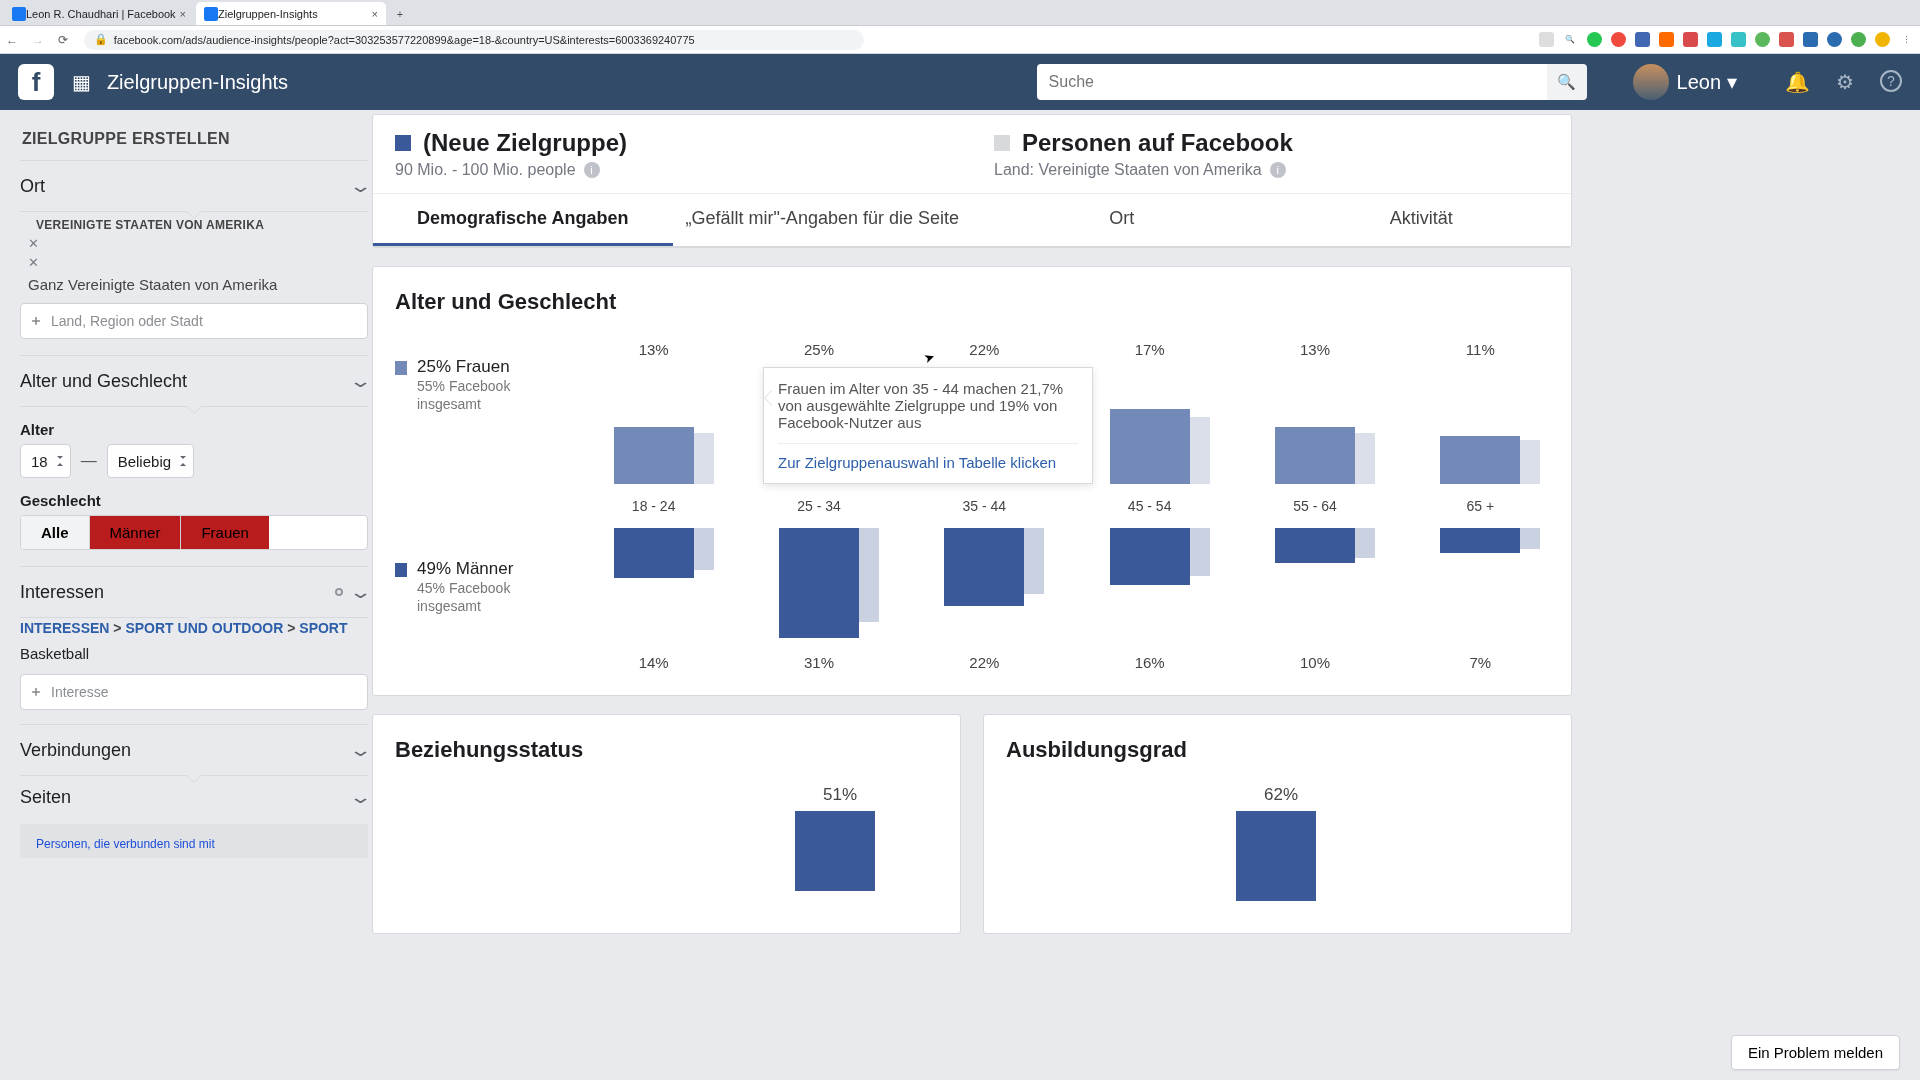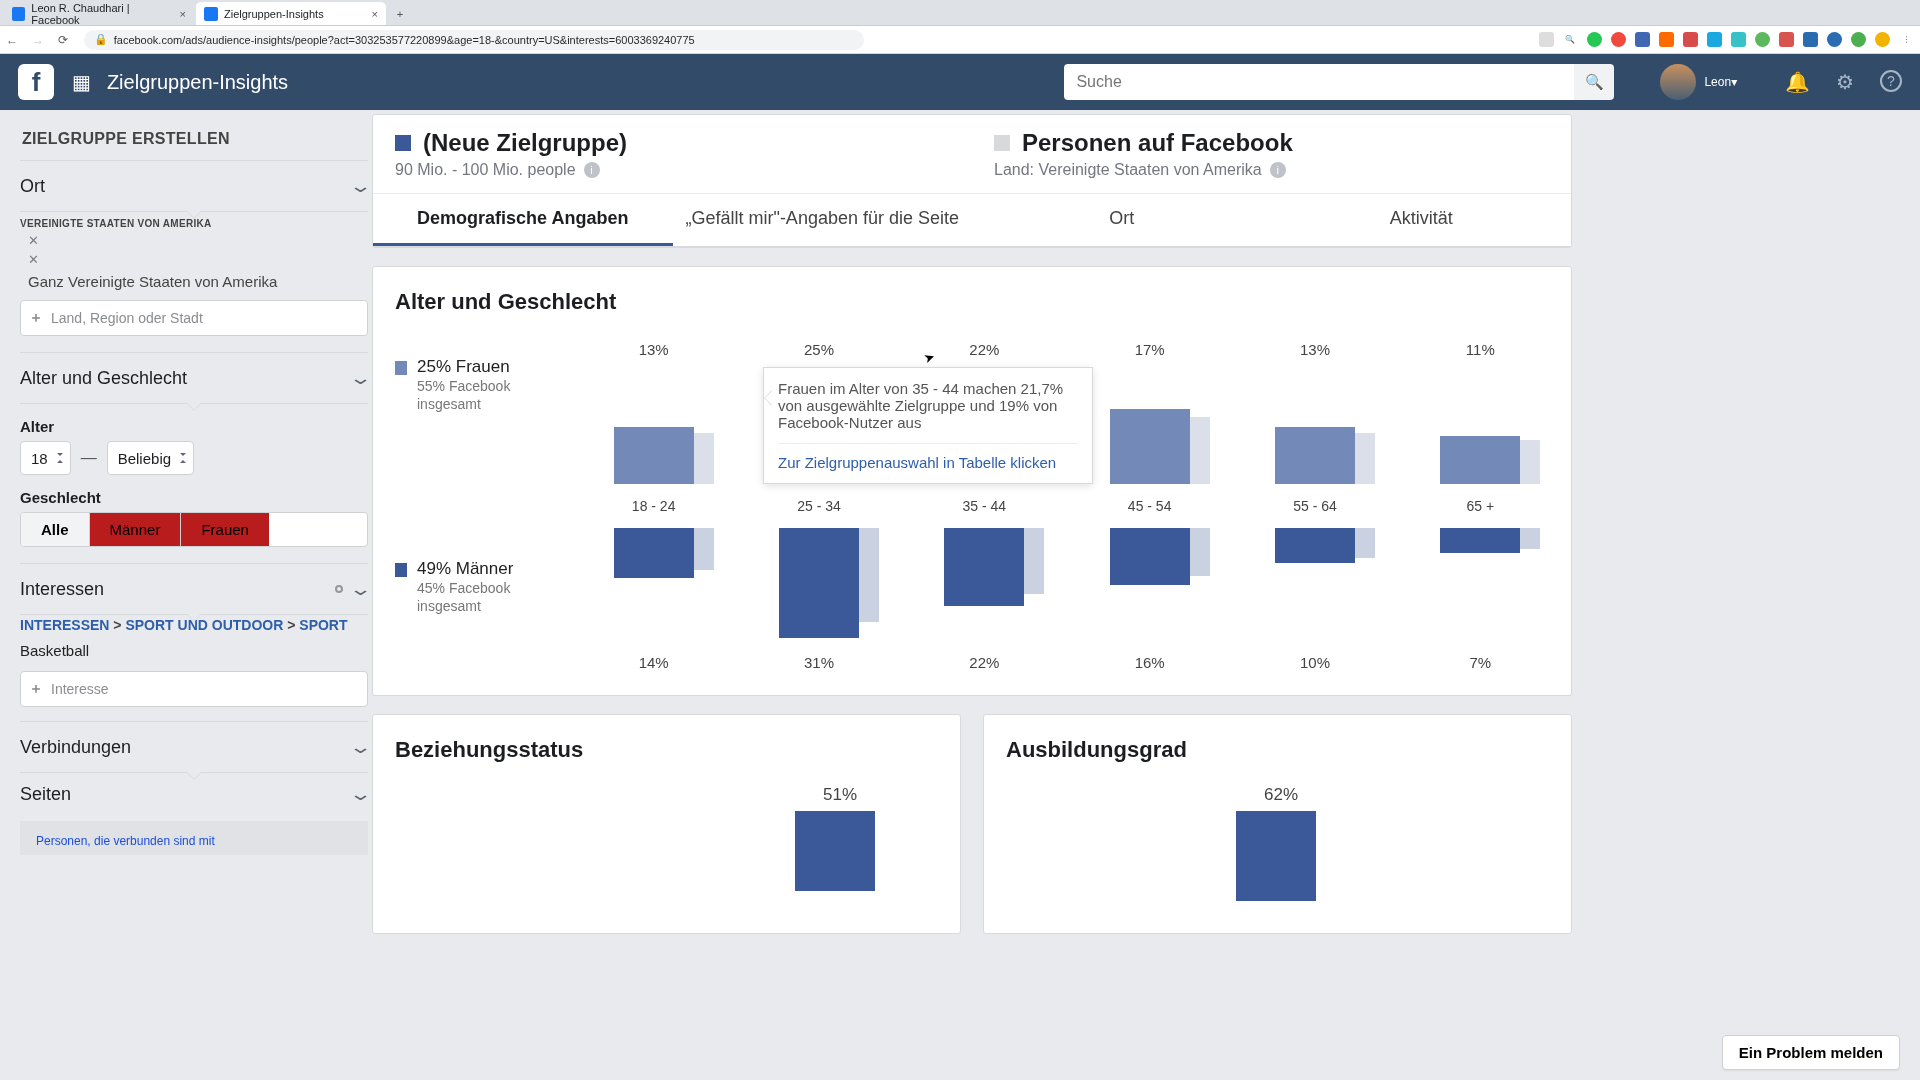--- a/index.html
+++ b/index.html
@@ -1,20 +1,20 @@
 <!DOCTYPE html>
 <html><head>
 <meta charset="utf-8">
 <style>
   * { box-sizing: border-box; margin: 0; padding: 0; font-family: "Helvetica Neue", Helvetica, Arial, sans-serif; }
   body { background: #e9eaed; color: #1c1e21; }
 
   
   .chrome-tabs { height: 26px; background: #dee1e5; border-bottom: 1px solid #c9ccd0; display:flex; align-items:flex-end; padding: 0 4px; font-size:11px; }
-  .chrome-tab { width:190px; height:23px; border-radius:5px 5px 0 0; display:flex; align-items:center; padding:0 8px; gap:6px; margin-right:2px; position:relative;}
+  .chrome-tab { width:190px; height:23px; border-radius:5px 5px 0 0; display:flex; align-items:center; padding:0 8px; gap:0; margin-right:2px; position:relative;}
   .chrome-tab.active{ background:#fff;}
   .chrome-tab .fav{ width:14px;height:14px;border-radius:2px;display:inline-block;background:#1877f2;}
   .chrome-tab .close{ margin-left:auto; color:#555;}
   .chrome-tab.add{ width:24px; justify-content:center;color:#555;}
   .chrome-url { height:28px; background:#fff; display:flex; align-items:center; padding:0 6px; gap:10px; border-bottom:1px solid #d4d6d9; font-size:12px;}
   .chrome-url .nav-icn{ width:16px;color:#606368;}
   .chrome-url .url-box{ flex:0 0 780px; height:20px; border-radius:12px; background:#f1f3f4; display:flex;align-items:center; padding:0 10px; gap:6px;color:#2a2a2a; font-size:11px;}
   .chrome-url .ext{ margin-left:auto; display:flex; gap:9px; align-items:center;}
   .chrome-url .ext span{width:15px;height:15px;border-radius:3px;display:inline-block; font-size:8px;display:flex;align-items:center;justify-content:center;}
 
@@ -22,38 +22,38 @@
   .topbar { height:56px; background:#324b68; display:flex; align-items:center; padding:0 18px; color:#fff; gap:18px;}
   .fb-logo{ width:36px;height:36px;background:#fff;color:#324b68;border-radius:6px;display:flex;align-items:center;justify-content:center;font-weight:900;font-size:26px;}
   .apps{ font-size:20px; letter-spacing:-2px;}
   .app-title{ font-size:20px; font-weight:400;}
   .search-wrap{ margin-left:auto; display:flex; align-items:center; }
   .search-box{ width:510px; height:36px; background:#fff; border-radius:4px 0 0 4px;}
   .search-box input{ width:100%; height:100%; border:none; outline:none; padding:6px 12px; font-size:16px; background:transparent;}
   .search-btn{ width:40px;height:36px;background:#f1f2f4;border:none;border-radius:0 4px 4px 0;display:flex;align-items:center;justify-content:center;color:#6a6e73;font-size:15px;}
   .user-chip{ display:flex;align-items:center;gap:8px;margin-left:28px;}
   .avatar{width:36px;height:36px;border-radius:50%;background:linear-gradient(#c8905e,#4a5f73);}
-  .user-name{font-size:12px;display:flex;align-items:center;}
+  .user-name{font-size:20px;display:flex;align-items:center;gap:6px;}
   .top-icons{ margin-left:30px; display:flex; gap:26px; color:#a7b6c6; font-size:20px;}
 
   
   .main { display:flex; gap:4px; padding:0 20px; margin-top:4px;}
   .sidebar{ width:348px; }
   .content{ flex:1; max-width:1200px;}
 
   
   .sb-title{ font-size:16px; font-weight:700; color:#444; letter-spacing:.3px; padding:16px 0 12px 2px;}
   .panel{ border-top:1px solid #d7d9dc;}
   .panel-head{ display:flex; align-items:center; justify-content:space-between; padding:14px 0; font-size:18px;}
   .panel-head .chev{ color:#606770; transform: scaleX(1.6);}
   .notch{ height:0;position:relative; }
   .notch::after{content:"";position:absolute;left:50%;top:-1px;transform:translateX(-50%);border:8px solid transparent;border-top-color:#d7d9dc;}
   .notch::before{content:"";position:absolute;left:50%;top:-2px;transform:translateX(-50%);border:8px solid transparent;border-top-color:#e9eaed;z-index:1;}
 
-  .country-h{ font-weight:700;font-size:10px;letter-spacing:.3px;color:#444;padding-top:6px;}
+  .country-h{ font-weight:700;font-size:12px;letter-spacing:.3px;color:#444;padding-top:6px;margin-left:16px;}
   .x-row{color:#7a7d82;font-size:13px;padding:4px 0 0 8px;}
   .sub-text{ font-size:15px;color:#444; padding:6px 0 0 8px;}
   .field{ margin-top:10px; height:36px; background:#fff; border:1px solid #cfd1d5; border-radius:4px; display:flex; align-items:center; padding:0 8px; gap:8px; font-size:14px;color:#8a8d91;}
   .plus{color:#888;font-weight:700;}
 
   .sec-label{font-size:15px;font-weight:600;padding-top:14px;padding-bottom:6px;}
   .age-row{display:flex;align-items:center;gap:10px;}
   .sel{height:34px;background:#fefefe;border:1px solid #cfd1d5;border-radius:4px;padding:0 22px 0 10px;font-size:15px;display:flex;align-items:center;position:relative;}
   .sel::after{content:"";position:absolute;right:7px;top:50%;transform:translateY(-50%);border:3px solid #606770;border-left-color:transparent;border-right-color:transparent;height:4px;width:0;border-top-width:3px;border-bottom-width:3px;}
   .dash{color:#555;}
@@ -120,21 +120,21 @@
   .tooltip::after{content:"";position:absolute;left:-7px;top:22px;border:8px solid transparent;border-right-color:#fff;}
 
   .bottom-row{display:flex;gap:22px;margin-top:18px;}
   .bottom-row .card{flex:1;min-height:220px;}
   .big-pct{position:relative;margin:0 22px;height:130px;}
   .big-col{position:absolute;width:90px;display:flex;flex-direction:column;align-items:center;}
   .big-col .lbl{font-size:17px;color:#444;margin-bottom:6px;}
   .big-bar{width:80px;background:#3b5998;}
   .big-bar.bk{background:#c4cbdd;position:absolute;left:18px;z-index:-1;}
 
-  .problem-btn{position:fixed;right:20px;bottom:10px;background:#fff;border:1px solid #cfd1d5;border-radius:4px;padding:8px 16px;font-size:15px;font-weight:700;box-shadow:0 1px 2px rgba(0,0,0,.06);}
+  .problem-btn{position:fixed;right:20px;bottom:10px;background:#fff;border:1px solid #cfd1d5;border-radius:4px;padding:8px 16px;font-size:15px;font-weight:400;box-shadow:0 1px 2px rgba(0,0,0,.06);}
   .cursor{position:absolute;left:505px;top:16px;font-size:13px;color:#000;transform:rotate(-20deg);}
 </style>
 </head>
 <body>
 
 <div class="chrome-tabs">
   <div class="chrome-tab">
     <span class="fav"></span>
     <span>Leon R. Chaudhari | Facebook</span>
     <span class="close">×</span>

